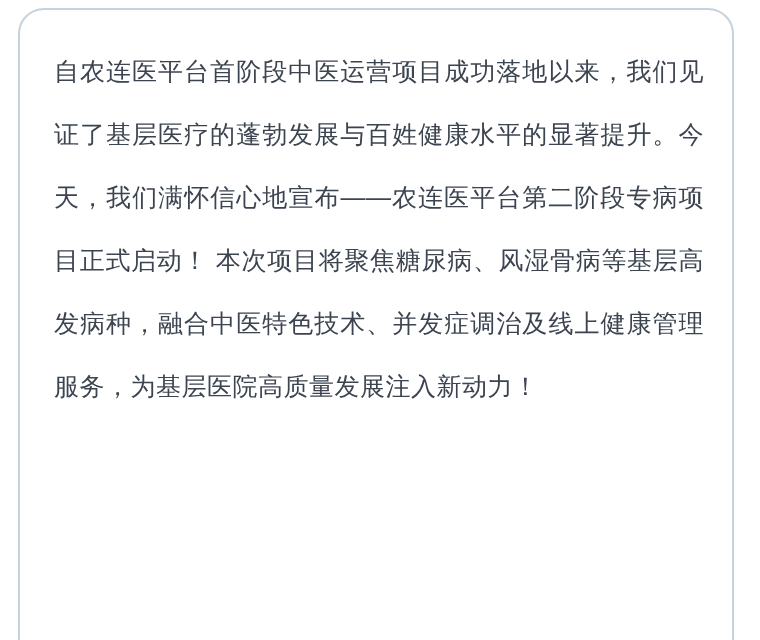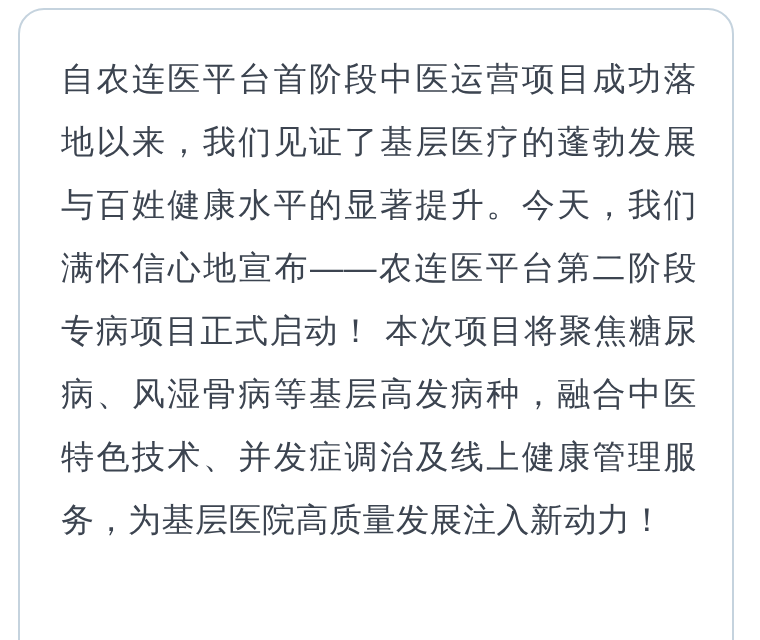--- a/index.html
+++ b/index.html
@@ -35,27 +35,27 @@
   .card-inner {
     position: absolute;
     left: 34px;
     top: 30px;
     right: 28px;
     box-sizing: border-box;
   }
   .body-text {
     color: #3c4450;
     font-family: "Liberation Sans", sans-serif;
-    font-size: 33px;
+    font-size: 25px;
     line-height: 63px;
     letter-spacing: 0.5px;
     text-align: justify;
     text-justify: inter-character;
     word-break: break-all;
-    margin: 7px;
+    margin: 0;
     white-space: pre-wrap;
   }
 </style>
 </head>
 <body>
 
 <div class="page">
   <div class="card">
     <div class="card-inner">
       <p class="body-text">自农连医平台首阶段中医运营项目成功落地以来，我们见证了基层医疗的蓬勃发展与百姓健康水平的显著提升。今天，我们满怀信心地宣布——农连医平台第二阶段专病项目正式启动！ 本次项目将聚焦糖尿病、风湿骨病等基层高发病种，融合中医特色技术、并发症调治及线上健康管理服务，为基层医院高质量发展注入新动力！</p>

